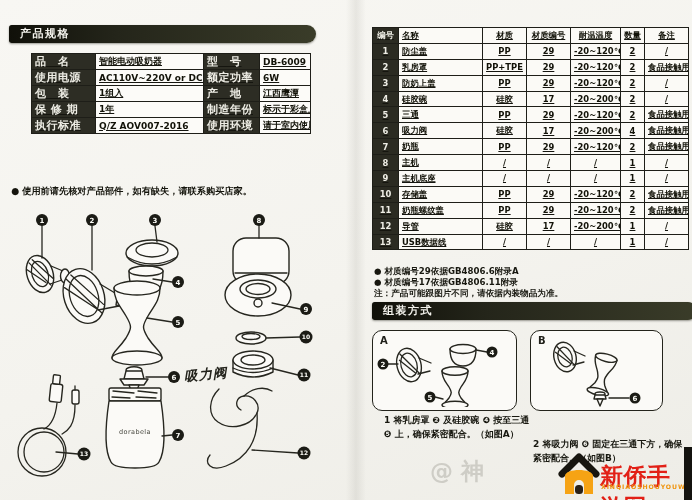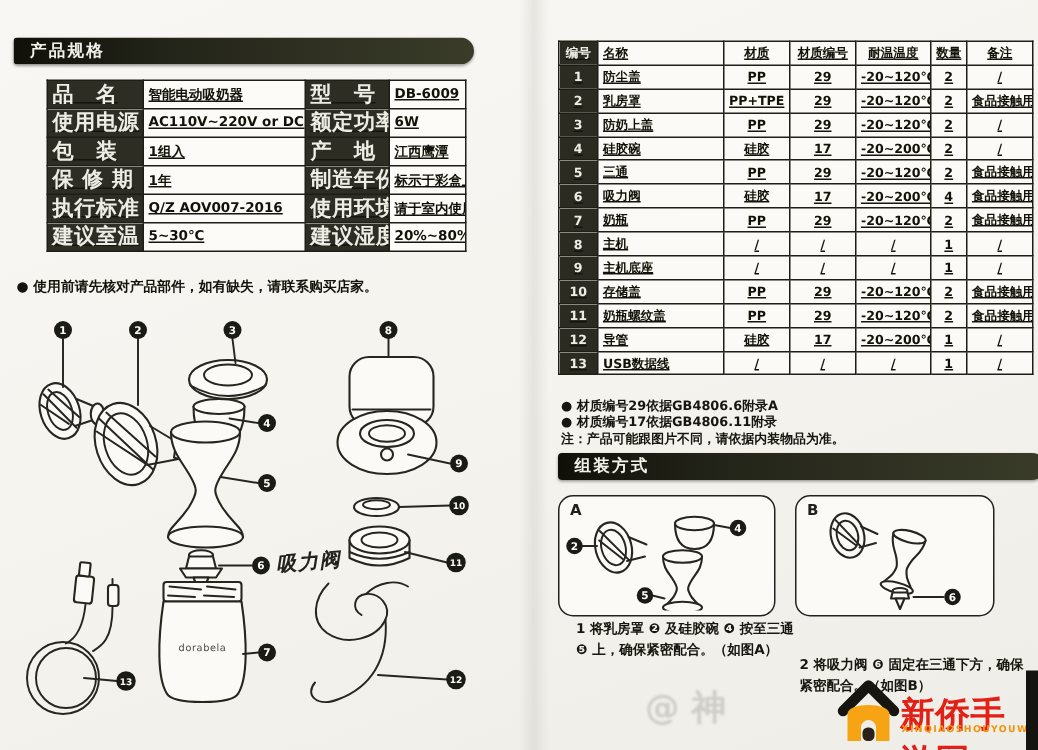--- a/index.html
+++ b/index.html
@@ -11,21 +11,21 @@
   .abs{position:absolute;}
   .bar{
     height:18px;line-height:18px;border-radius:3px 10px 10px 3px;
     background:linear-gradient(90deg,#0f0f0b 0%,#20211700 0%),linear-gradient(90deg,#101009 0%,#24251a 35%,#3a3c29 100%);
     color:#f1f0ea;font-size:11px;font-weight:700;letter-spacing:1.5px;
     padding-left:11px;box-shadow:0 1px 2px rgba(40,40,30,.45);
   }
   table{border-collapse:collapse;table-layout:fixed;text-decoration:underline;}
   td{border:1.6px solid #1e1e18;padding:0 3px;overflow:hidden;white-space:nowrap;}
   .spec-table td{height:13.2px;font-size:9px;font-weight:700;background:#fcfbf8;color:#121208;}
-  .spec-table td.dark{background:#2d2d24;color:#eeede5;font-size:14px;letter-spacing:.5px;}
+  .spec-table td.dark{background:#2d2d24;color:#eeede5;font-size:11px;letter-spacing:.5px;}
   .mat-table td{height:14.9px;font-size:8.4px;font-weight:700;background:#fbfaf6;color:#121208;text-align:center;}
   .mat-table td.dark{background:#2b2b22;color:#eeede5;}
   .mat-table td.c-name{text-align:left;}
   .foot{font-size:8.6px;font-weight:700;line-height:1.32;color:#17170f;}
   .cap{font-size:9px;font-weight:700;line-height:1.5;color:#17170f;}
   .note-line{font-size:9.2px;font-weight:700;color:#14140c;}
   .assembly-box{border:1.7px solid #23231b;border-radius:10px;background:#fbfaf7;}
   .box-label{font-size:10px;font-weight:700;color:#20201a;}
   .hand-note{font-size:13.5px;font-weight:700;font-style:italic;color:#23231c;transform:rotate(-5deg);letter-spacing:1px;}
   .fold{background:linear-gradient(90deg,rgba(120,118,108,0) 0%,rgba(120,118,108,.13) 50%,rgba(120,118,108,0) 100%);}
@@ -88,26 +88,20 @@
           <td>标示于彩盒上</td>
         </tr>
 
         <tr>
           <td class="dark">执行标准</td>
           <td>Q/Z AOV007-2016</td>
           <td class="dark">使用环境</td>
           <td>请于室内使用</td>
         </tr>
 
-        <tr>
-          <td class="dark">建议室温</td>
-          <td>5~30℃</td>
-          <td class="dark">建议湿度</td>
-          <td>20%~80%</td>
-        </tr>
       </tbody>
   </table>
 
   <div class="abs note-line" style="left:11px;top:185px;width:330px;">● 使用前请先核对产品部件，如有缺失，请联系购买店家。</div>
 
   <svg class="abs" style="left:6px;top:200px;" width="340" height="300" viewBox="0 0 340 300">
 
     <g transform="rotate(-18 34 74)">
       <ellipse class="shape" cx="34" cy="74" rx="13" ry="19"></ellipse>
       <ellipse class="ln" cx="34" cy="74" rx="8" ry="13"></ellipse>

